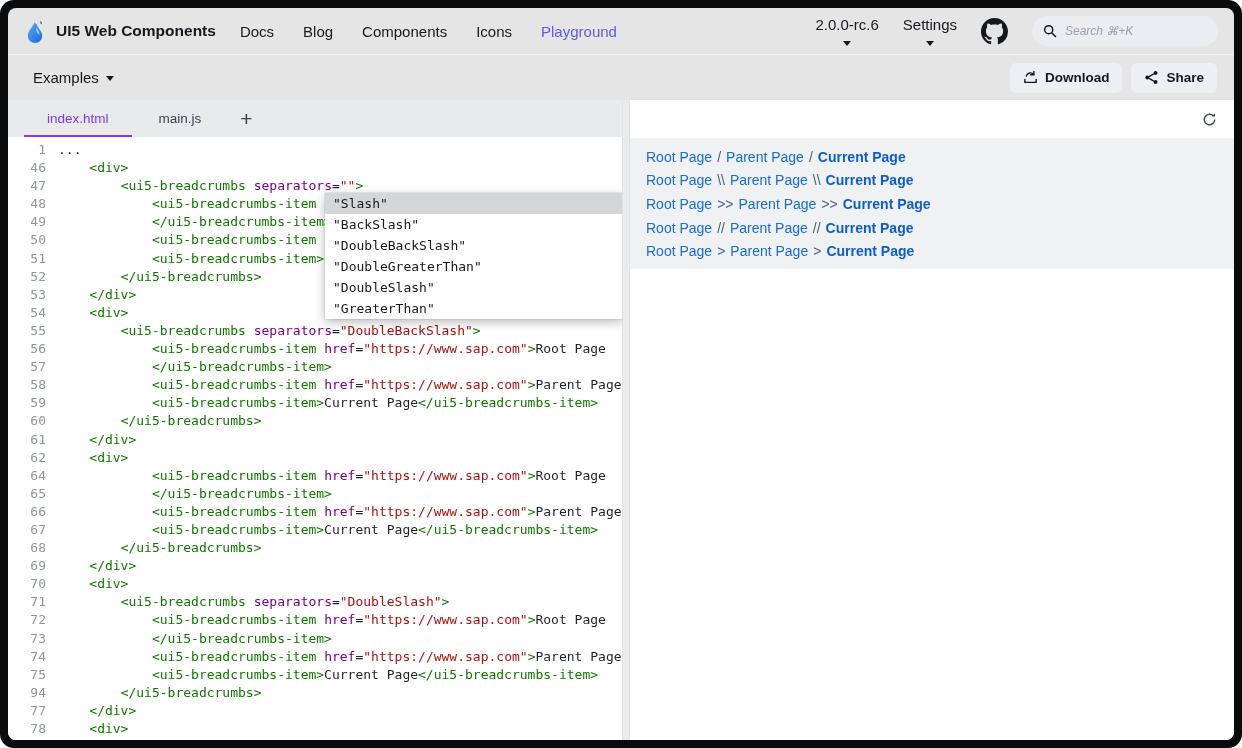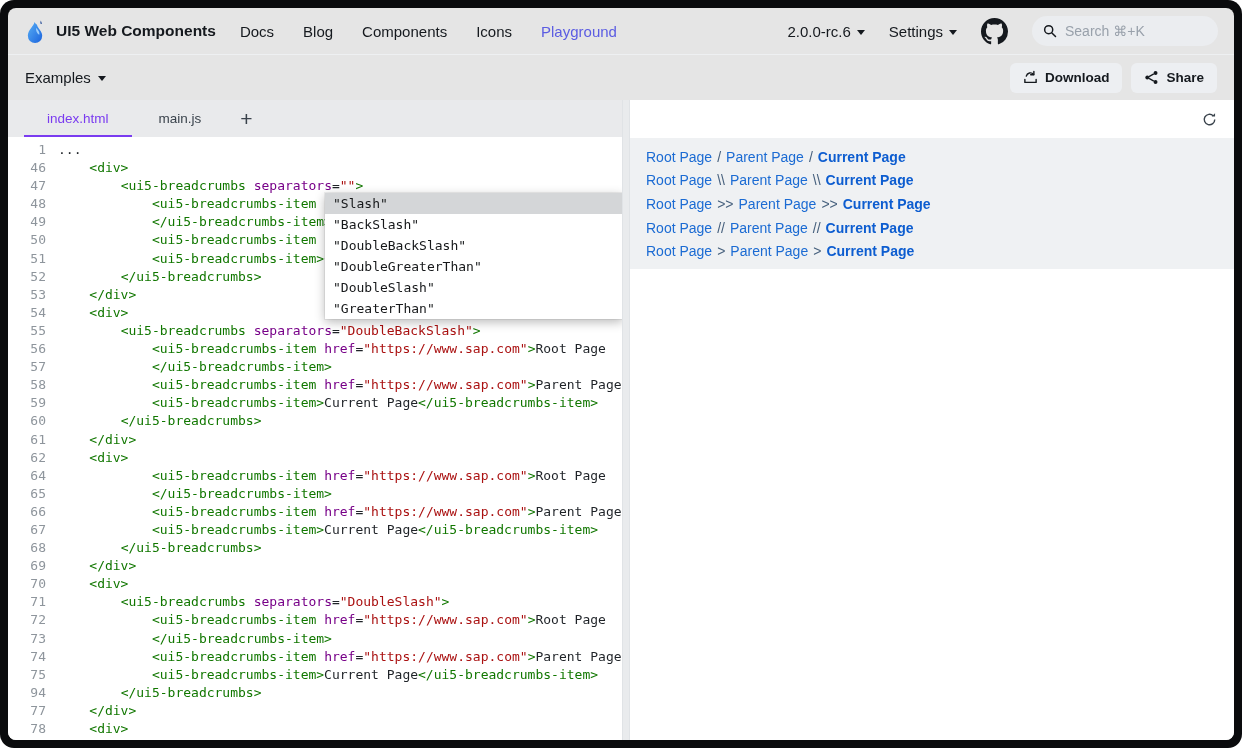--- a/index.html
+++ b/index.html
@@ -10,28 +10,28 @@
 
   
   .header { height:47px; display:flex; align-items:center; padding:0 16px; border-bottom:1px solid #eef0f2; }
   .logo { width:23px; height:27px; flex:none; }
   .brand { font-size:15.5px; font-weight:700; color:#15191e; margin:0 24px 0 9px; white-space:nowrap; }
   .nav { display:flex; align-items:center; gap:29px; }
   .nav-link { font-size:15px; color:#15191e; cursor:pointer; white-space:nowrap; }
   .nav-link.active { color:#5b5ce2; }
   .header-spacer { flex:1; }
   .header-right { display:flex; align-items:center; gap:24px; }
-  .menu-trigger { display:flex; align-items:center; gap:6px; font-size:15px; color:#15191e; cursor:pointer; white-space:nowrap; }
+  .menu-trigger { display:flex; align-items:center; gap:6px; font-size:15px; color:#15191e; cursor:pointer; white-space:nowrap;flex-direction:column; }
   .caret { width:0; height:0; border-left:4px solid transparent; border-right:4px solid transparent; border-top:5px solid #15191e; margin-top:2px; }
   .gh { width:27px; height:27px; }
   .search-box { width:186px; height:30px; border-radius:15px; background:#ebedf0; display:flex; align-items:center; padding:0 11px; gap:8px; }
-  .search-box .ph { font-size:14px; color:#99a1ab; }
+  .search-box .ph { font-size:12px; color:#99a1ab;font-style:italic; }
 
   
-  .examples-bar { height:45px; display:flex; align-items:center; padding:0 17px; }
+  .examples-bar { height:45px; display:flex; align-items:center; padding:0 17px;margin-left:8px; }
   .examples-trigger { display:flex; align-items:center; gap:7px; font-size:15px; font-weight:500; color:#15191e; cursor:pointer; }
   .bar-spacer { flex:1; }
   .bar-buttons { display:flex; gap:9px;padding-left:48px; }
   .btn { height:30px; border-radius:6px; background:#edeff2; border:none; display:flex; align-items:center; gap:7px; padding:0 13px; font-size:13.5px; font-weight:600; color:#15191e; font-family:inherit; cursor:pointer; }
 
   
   .main { display:flex; height:640px; }
   .editor { width:614px; flex:none; position:relative; display:flex; flex-direction:column; overflow:hidden; }
   .tabbar { height:37px; flex:none; background:#e9eaec; display:flex; align-items:stretch; padding-left:14px; }
   .tab { padding:0 25px; display:flex; align-items:center; font-size:13.5px; color:#3a434c; position:relative; cursor:pointer; }

